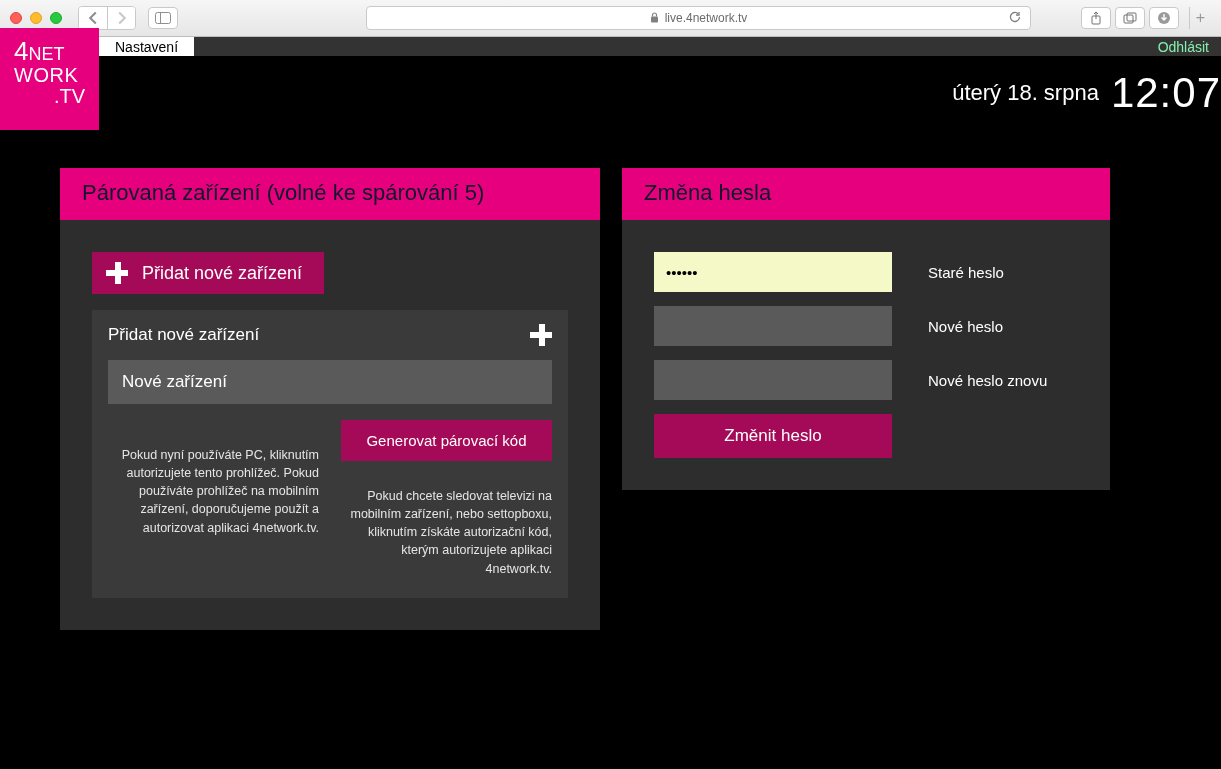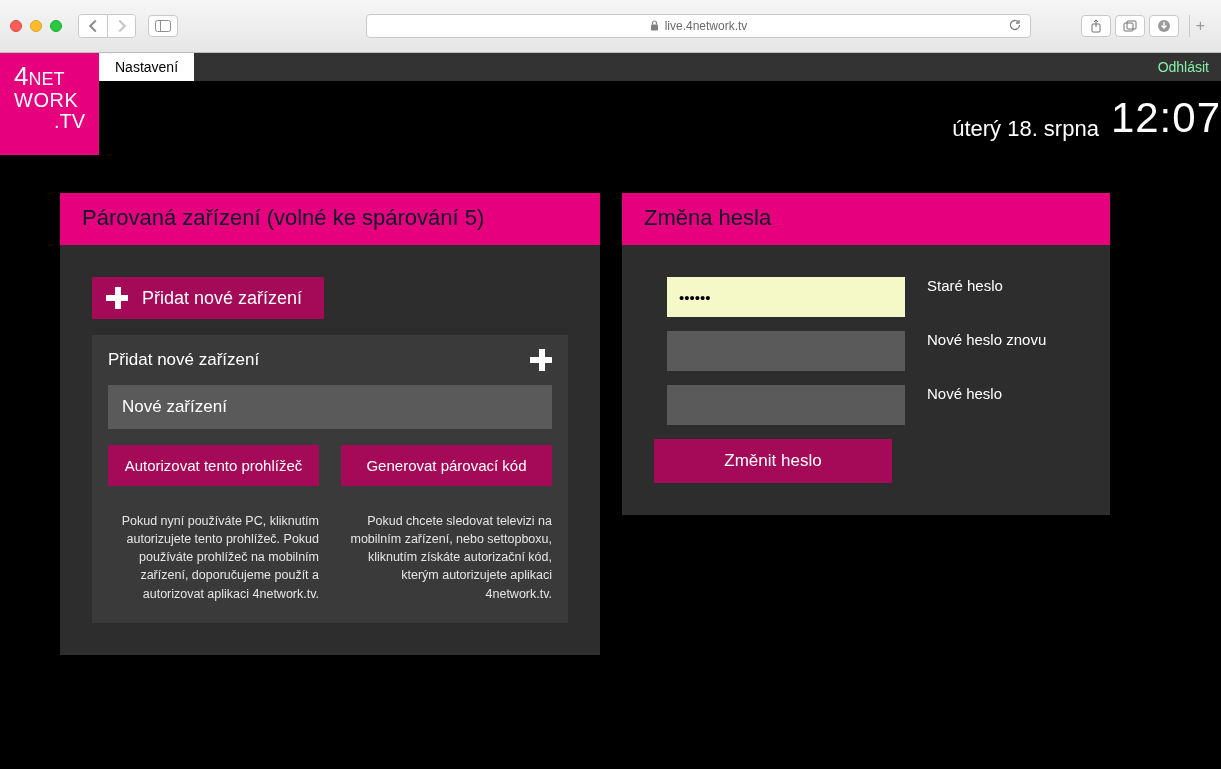--- a/index.html
+++ b/index.html
@@ -6,21 +6,21 @@
   body {
     font-family: -apple-system, "Helvetica Neue", Arial, sans-serif;
     background: #000;
     width: 1221px;
     height: 769px;
     overflow: hidden;
   }
 
   
   .browser-chrome {
-    height: 53px;
+    height: 37px;
     background: linear-gradient(#f6f6f6, #e6e6e6);
     border-bottom: 1px solid #bcbcbc;
     display: flex;
     align-items: center;
     padding: 0 10px;
     gap: 8px;
     position: relative;
   }
   .traffic-lights { display: flex; gap: 8px; margin-right: 8px; }
   .tl { width: 12px; height: 12px; border-radius: 50%; }
@@ -47,21 +47,21 @@
     position: relative;
   }
   .address-bar .lock { font-size: 10px; color: #808080; }
   .reload-icon { position:absolute; right:8px; color:#808080; font-size:14px; }
   .chrome-right { display:flex; gap:4px; position:absolute; right:10px; }
   .chrome-right .cbtn { width:30px; height:22px; border:1px solid #c9c9c9; border-radius:4px; background:#fff; display:flex; align-items:center; justify-content:center; color:#707070; font-size:13px; }
   .tab-plus { width:22px; height:22px; margin-left:6px; display:flex; align-items:center; justify-content:center; color:#999; font-size:16px; border-left:1px solid #c9c9c9; }
 
   
   .app-header {
-    height: 28px;
+    height: 19px;
     background: #333;
     display: flex;
     align-items: stretch;
     position: relative;
     margin-left: 99px;
   }
   .tab-settings {
     background: #fff;
     color: #000;
     font-size: 14px;
@@ -99,21 +99,21 @@
     color: #fff;
     font-family: "Helvetica Neue", Arial, sans-serif;
     font-weight: 200;
     padding: 10px 14px 10px 14px;
     line-height: 1.05;
   }
   .logo .l1 { font-size: 18px; }
   .logo .l1 .four { font-size: 26px; font-weight:200; }
   .logo .l2 { font-size: 20px; letter-spacing: 0.5px; }
   .logo .l3 { font-size: 20px; text-align: right; }
-  .datetime { display: flex; align-items: flex-end; gap: 12px; }
+  .datetime { display: flex; align-items: center; gap: 12px; }
   .datestr { font-size: 22px; color:#fff; }
   .clock { font-size: 42px; font-weight: 300; letter-spacing: 1px; }
 
   
   .content {
     display: flex;
     gap: 22px;
     padding: 38px 60px;
     align-items: flex-start;
   }
@@ -185,21 +185,21 @@
   .help-text {
     color: #e5e5e5;
     font-size: 12.5px;
     line-height: 1.45;
     margin-top: 26px;
     text-align: right;
   }
 
   
   .form-row {
-    display:flex; align-items:flex-start; gap: 22px; margin-bottom: 14px; margin-left: 13px;
+    display:flex; align-items:center; gap: 36px; margin-bottom: 14px;
   }
   .form-row input {
     width: 238px;
     height: 40px;
     background: #5a5a5a;
     border: none;
     color: #fff;
     font-size: 15px;
     padding: 0 12px;
     outline: none;
@@ -325,23 +325,20 @@
 
       <div class="inner-card">
         <div class="inner-card-header">
           <span>Přidat nové zařízení</span>
           <span class="plus-icon-white"></span>
         </div>
         <div class="inner-body">
           <input class="device-name-input" value="Nové zařízení" style="">
           <div class="two-cols">
             <div class="col">
-              <div class="action-btn">
-                <span>Autorizovat tento prohlížeč</span>
-              </div>
               <div class="help-text">Pokud nyní používáte PC, kliknutím autorizujete tento prohlížeč. Pokud používáte prohlížeč na mobilním zařízení, doporučujeme použít a autorizovat aplikaci 4network.tv.</div>
             </div>
             <div class="col">
               <div class="action-btn">
                 <span>Generovat párovací kód</span>
               </div>
               <div class="help-text">Pokud chcete sledovat televizi na mobilním zařízení, nebo settopboxu, kliknutím získáte autorizační kód, kterým autorizujete aplikaci 4network.tv.</div>
             </div>
           </div>
         </div>
@@ -353,25 +350,25 @@
     <div class="panel-header">
       <span>Změna hesla</span>
     </div>
     <div class="panel-body">
       <div class="form-row">
         <input type="password" class="highlight" value="••••••" style="">
         <label>Staré heslo</label>
       </div>
       <div class="form-row">
         <input type="password" style="">
-        <label>Nové heslo znovu</label>
+        <label>Nové heslo</label>
       </div>
       <div class="form-row">
         <input type="password" style="">
-        <label>Nové heslo</label>
+        <label>Nové heslo znovu</label>
       </div>
       <div class="submit-btn">
         <span>Změnit heslo</span>
       </div>
     </div>
   </div>
 
 </div>
 
 </body></html>

